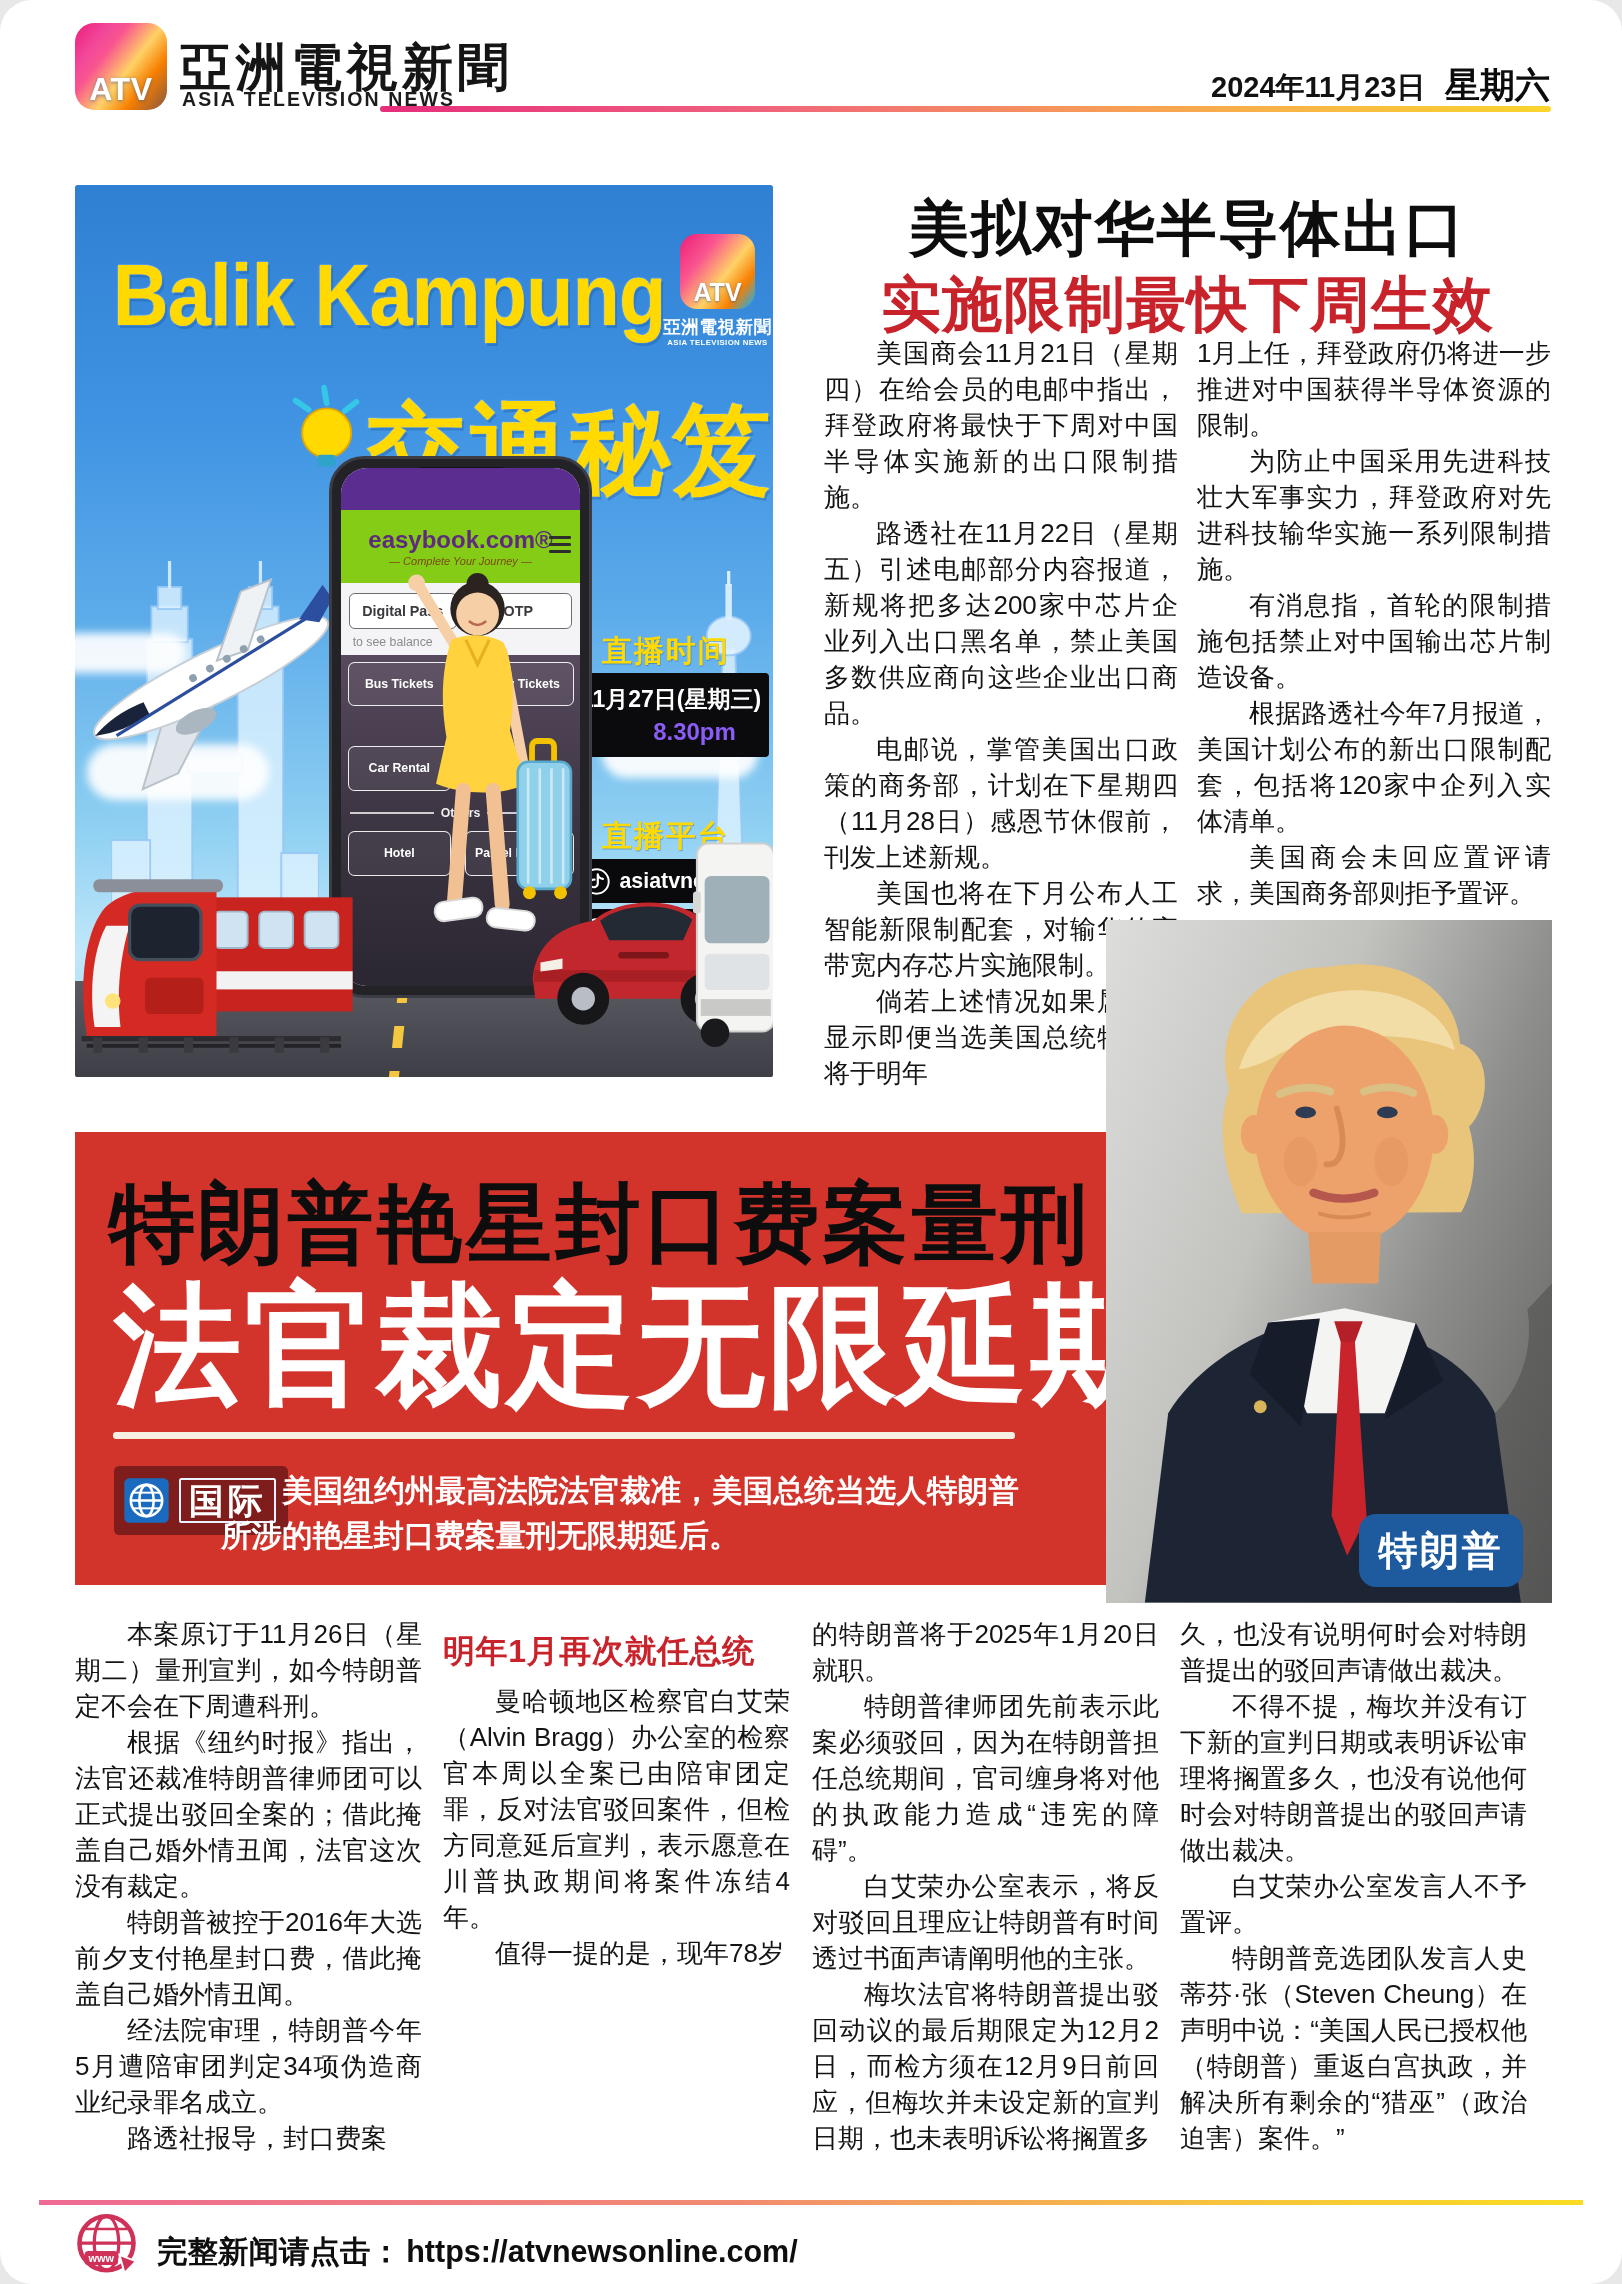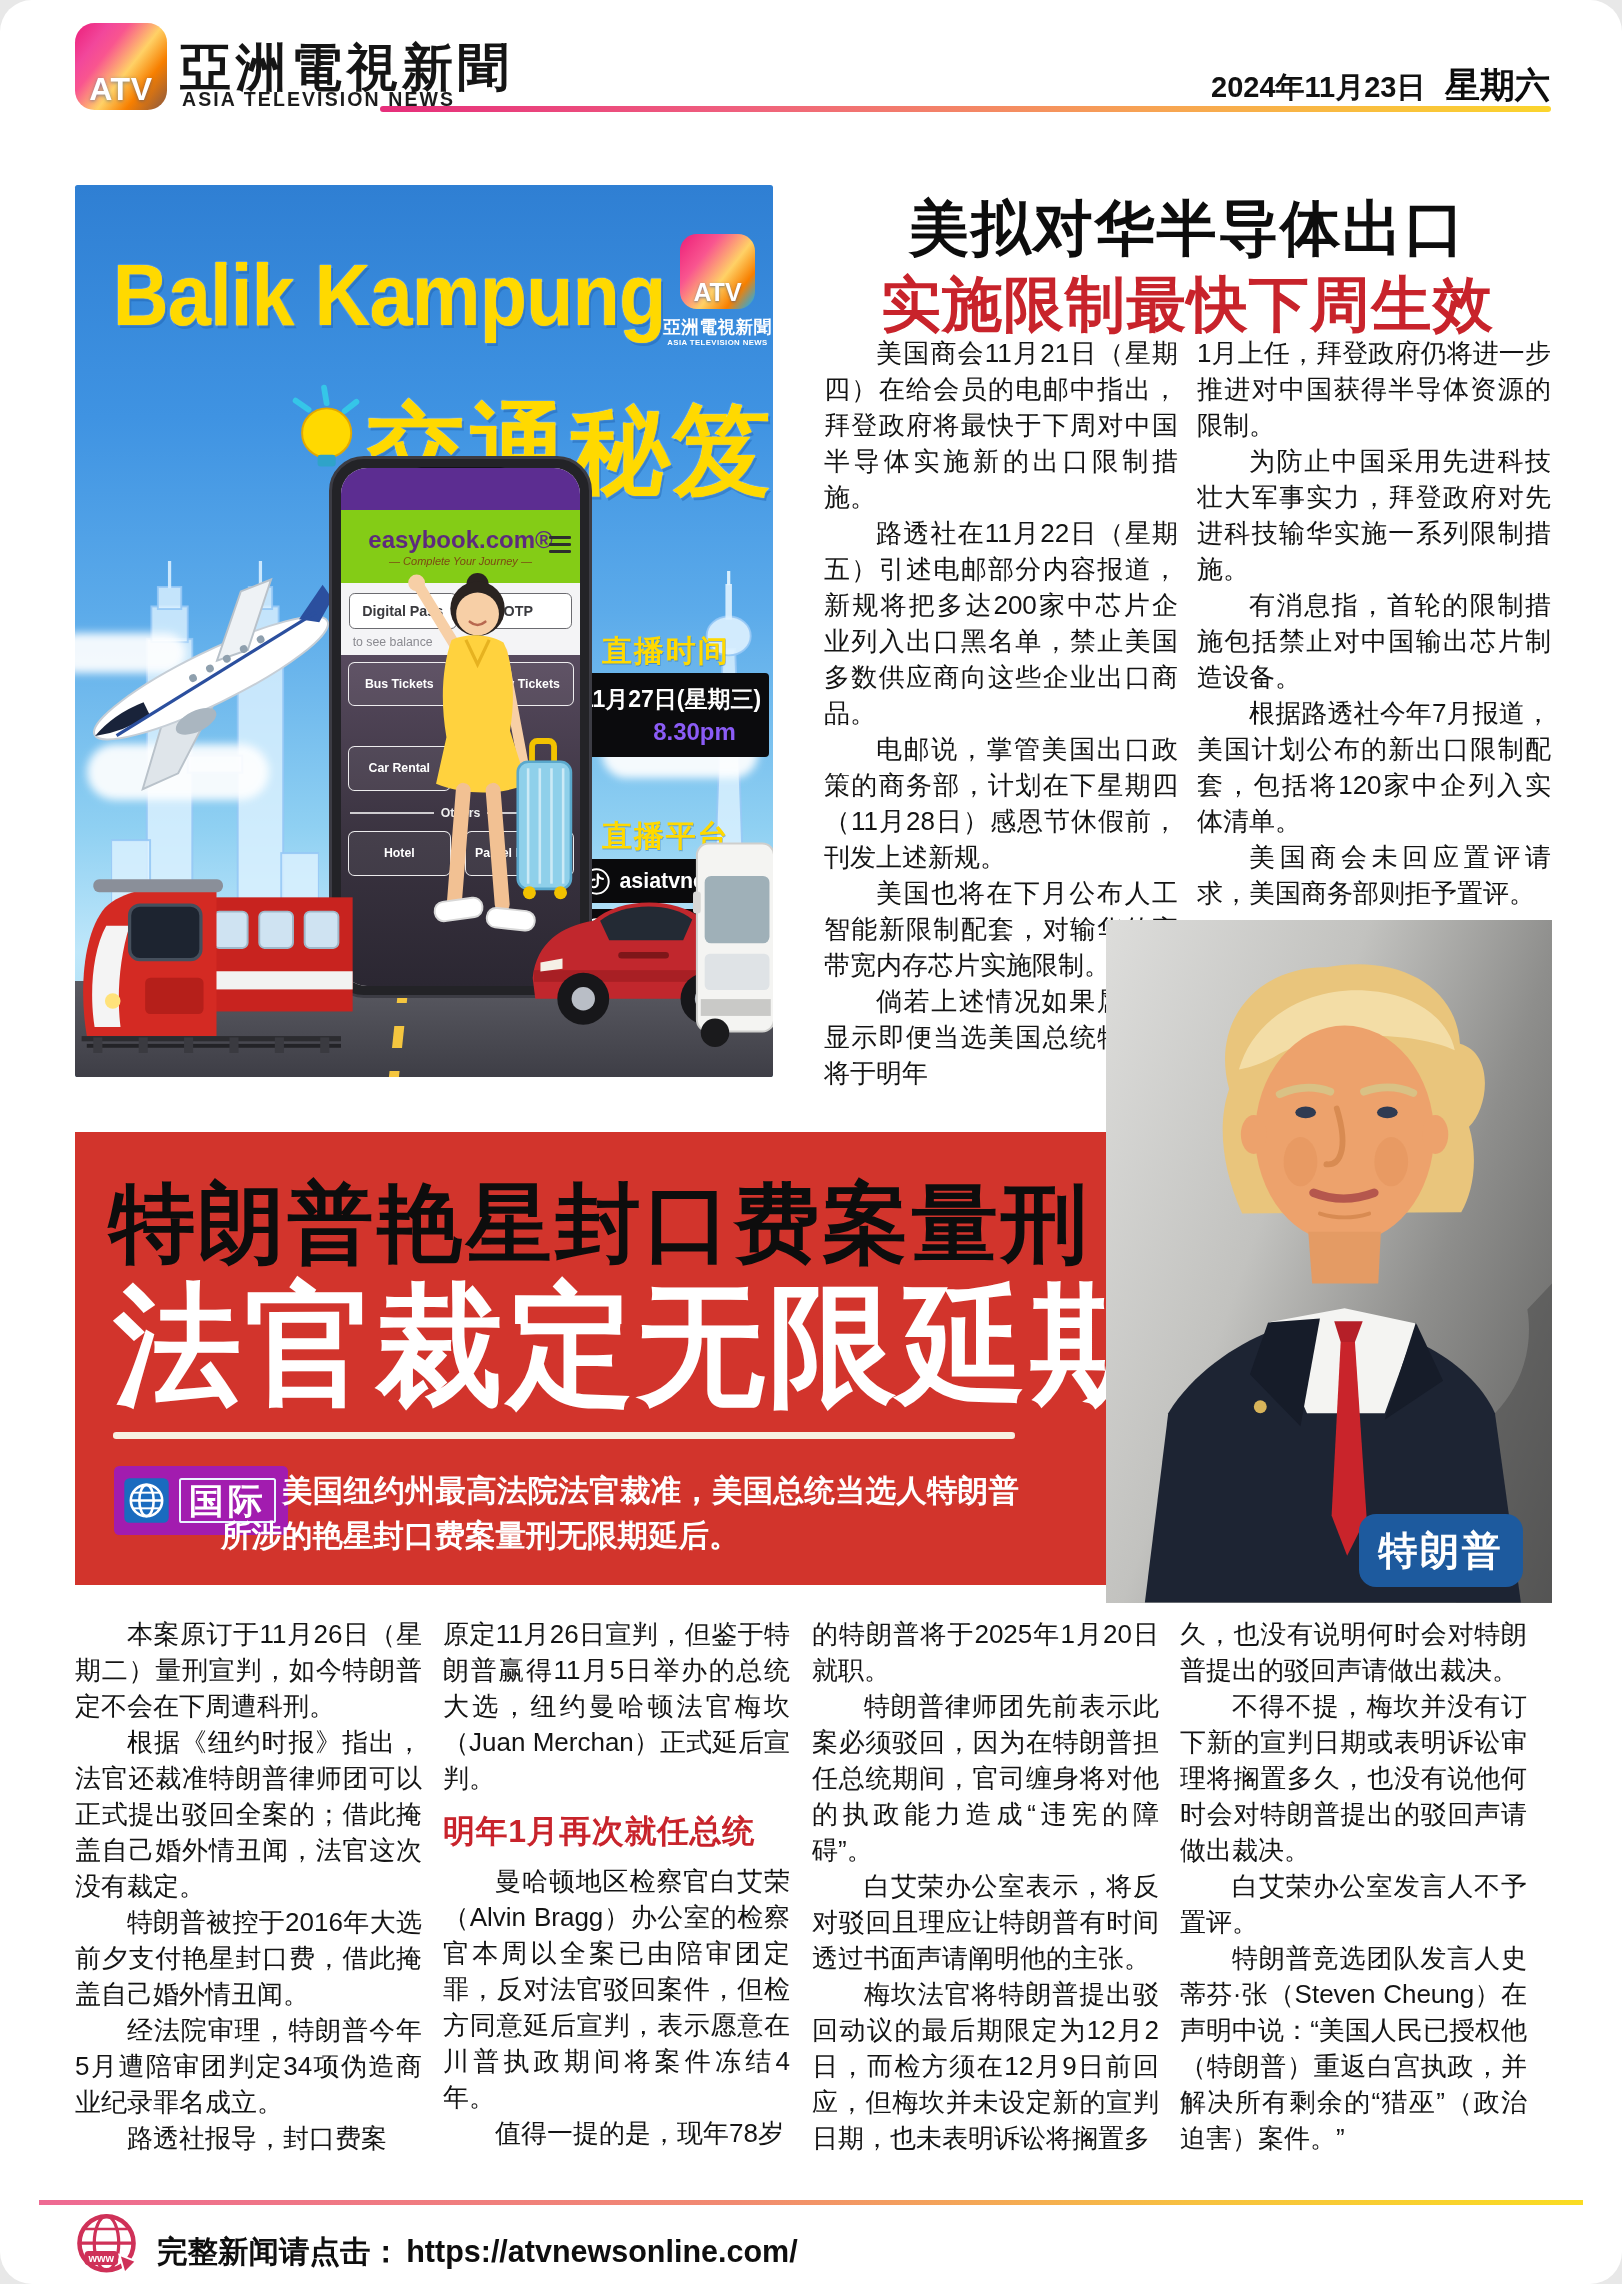--- a/index.html
+++ b/index.html
@@ -76,21 +76,21 @@
   .newscol p{margin:0;text-indent:2em;}
   .cont p:first-child{text-indent:0;}
   .t-c1{left:824px;top:335px;width:354px;height:772px;overflow:hidden;}
   .t-c2{left:1197px;top:335px;width:354px;height:587px;overflow:hidden;}
 
   
   .banner{left:75px;top:1132px;width:1476px;height:453px;background:#d2342c;}
   .b-hl1{position:absolute;left:34px;top:34px;font-size:86px;font-weight:900;letter-spacing:3.2px;color:#0d0d0d;white-space:nowrap;}
   .b-hl2{position:absolute;left:39px;top:127px;font-size:127px;font-weight:900;letter-spacing:3.9px;color:#ffffff;white-space:nowrap;transform:scaleY(1.04);transform-origin:left top;}
   .b-rule{position:absolute;left:38px;top:300px;width:902px;height:7.1px;background:#f7f0e2;border-radius:3.2px;}
-  .b-badge{position:absolute;left:39px;top:334px;height:69px;background:#a21caf;border-radius:5.2px;display:flex;align-items:center;gap:9px;padding:0 11.7px 0 9px;}
+  .b-badge{position:absolute;left:39px;top:334px;height:69px;background:#7f1d1d;border-radius:5.2px;display:flex;align-items:center;gap:9px;padding:0 11.7px 0 9px;}
   .b-badge .txt{border:2.6px solid #eaf3ff;border-radius:2.6px;padding:2.6px 7.8px;color:#fff;font-size:35px;font-weight:900;letter-spacing:3.9px;line-height:1;}
   .b-deck{position:absolute;left:146px;top:336px;width:798px;color:#fff;font-size:30.5px;line-height:45px;font-weight:700;text-indent:2em;text-align:justify;}
 
   
   .photo{left:1106px;top:920px;width:446px;height:683px;overflow:hidden;
     background:linear-gradient(110deg,#dddddb 0%,#c2c2bf 38%,#8e8e8c 66%,#5f5f5e 100%);}
   .photo svg{position:absolute;left:0;top:0;}
   .photo-tag{position:absolute;left:253px;top:594px;width:164px;height:73px;background:#1d5a9e;border-radius:17px;
     display:flex;align-items:center;justify-content:center;color:#fff;font-size:39px;font-weight:900;letter-spacing:2.6px;}
 
@@ -383,23 +383,20 @@
   </div>
 
   <div class="abs newscol bcol b-c1">
       <p>本案原订于11月26日（星期二）量刑宣判，如今特朗普定不会在下周遭科刑。</p>
       <p>根据《纽约时报》指出，法官还裁准特朗普律师团可以正式提出驳回全案的；借此掩盖自己婚外情丑闻，法官这次没有裁定。</p>
       <p>特朗普被控于2016年大选前夕支付艳星封口费，借此掩盖自己婚外情丑闻。</p>
       <p>经法院审理，特朗普今年5月遭陪审团判定34项伪造商业纪录罪名成立。</p>
       <p>路透社报导，封口费案</p>
     </div>
   <div class="abs newscol bcol b-c2">
-    <div class="cont">
-        <p>原定11月26日宣判，但鉴于特朗普赢得11月5日举办的总统大选，纽约曼哈顿法官梅坎（Juan Merchan）正式延后宣判。</p>
-      </div>
     <div class="b-sub">明年1月再次就任总统</div>
     <div>
         <p>曼哈顿地区检察官白艾荣（Alvin Bragg）办公室的检察官本周以全案已由陪审团定罪，反对法官驳回案件，但检方同意延后宣判，表示愿意在川普执政期间将案件冻结4年。</p>
         <p>值得一提的是，现年78岁</p>
       </div>
   </div>
   <div class="abs newscol bcol b-c3 cont">
       <p>的特朗普将于2025年1月20日就职。</p>
       <p>特朗普律师团先前表示此案必须驳回，因为在特朗普担任总统期间，官司缠身将对他的执政能力造成“违宪的障碍”。</p>
       <p>白艾荣办公室表示，将反对驳回且理应让特朗普有时间透过书面声请阐明他的主张。</p>

